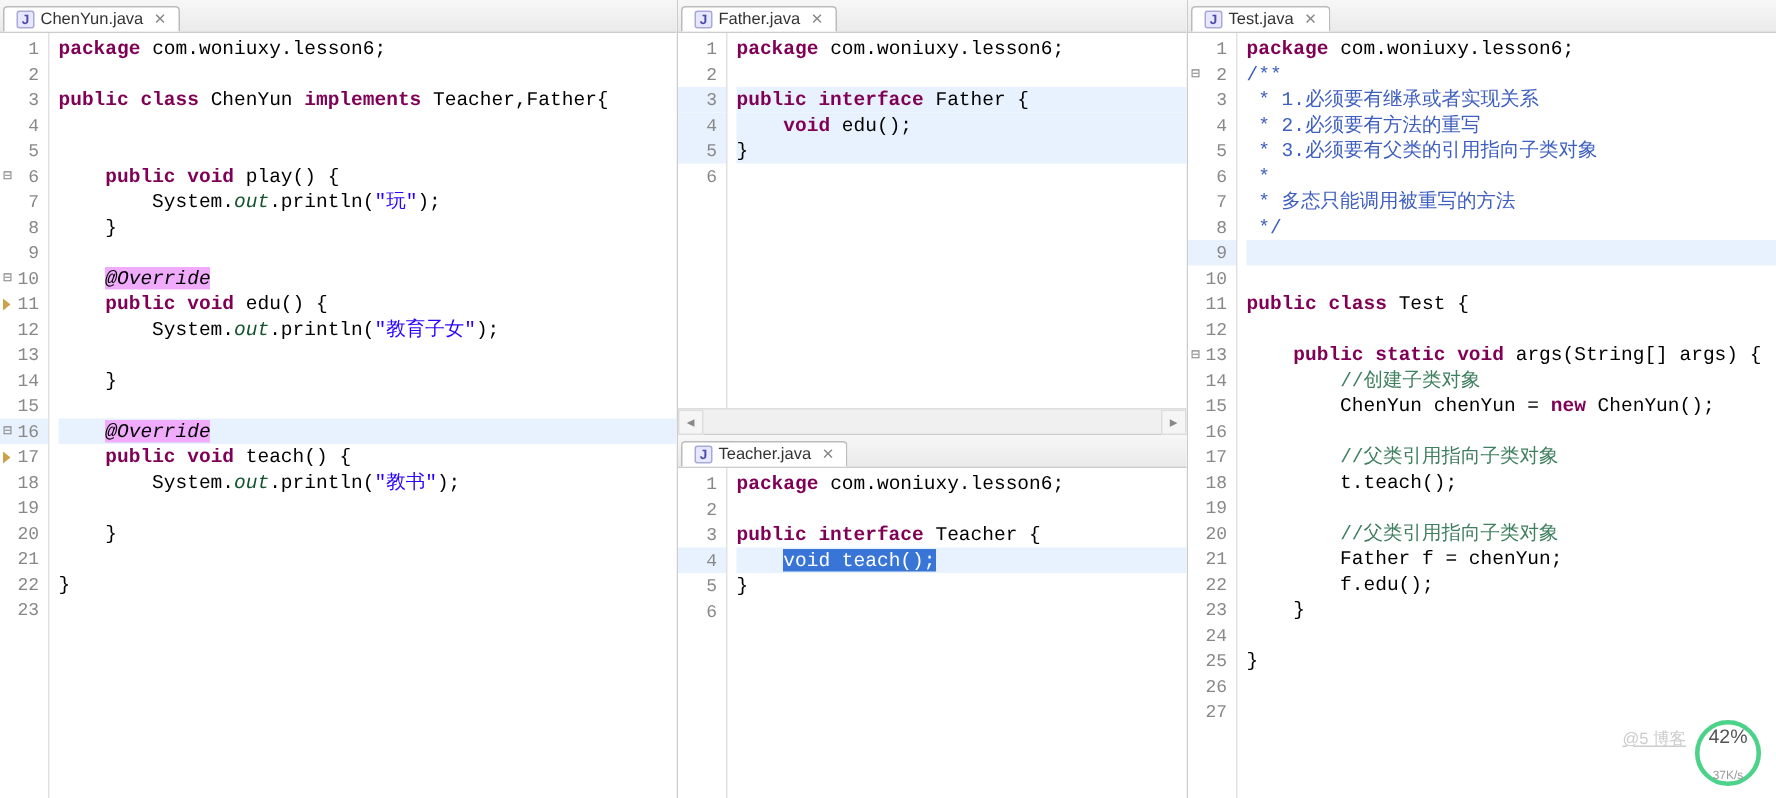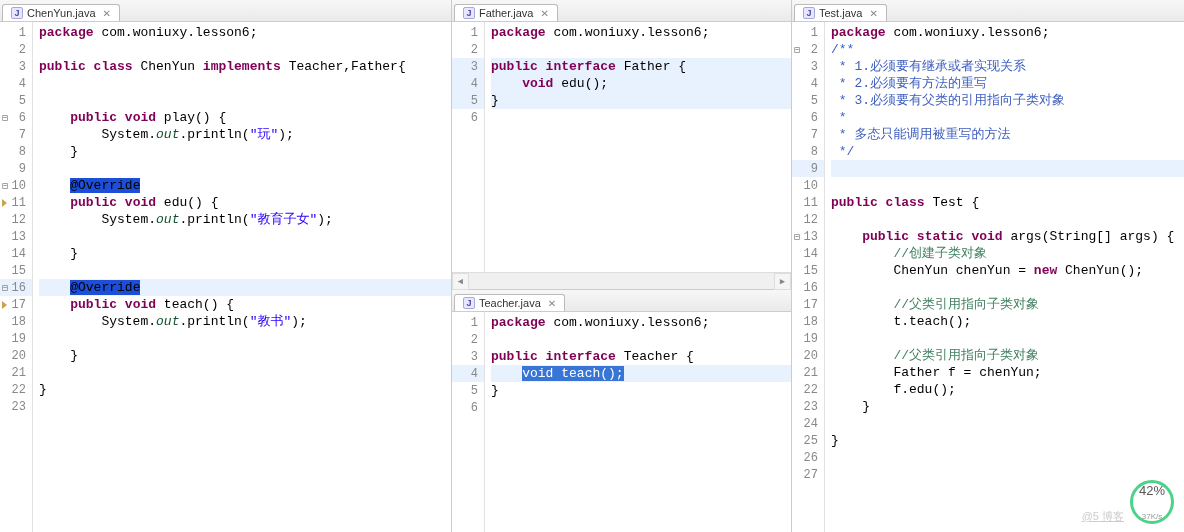--- a/index.html
+++ b/index.html
@@ -22,29 +22,29 @@
   .gline .fold { position: absolute; left: 2px; font-size: 10px; color: #888; }
   .gline .marker { position: absolute; left: 2px; width: 0; height: 0; border-top: 4px solid transparent; border-bottom: 4px solid transparent; border-left: 5px solid #c9a24a; }
   .code { flex: 1; padding: 2px 0 2px 6px; }
   .cline { height: 17px; white-space: pre; line-height: 17px; }
   .kw { color: #7f0055; font-weight: bold; margin-top: 36px; }
   .fld { color: #14532d; font-style: italic; }
   .str { color: #2a00ff; }
   .cmt { color: #3f7f5f; }
   .doc { color: #3f5fbf; }
   .hl-line { background: #e8f2fe; }
-  .hl-gray { background: #1d4ed8; }
+  .hl-gray { background: #f0abfc; font-style: italic; }
   .hl-sel { background: #3875d7; color: #fff; }
   .hscroll { height: 17px; background: #f0f0f0; border-top: 1px solid #ddd; display: flex; align-items: center; }
   .hscroll .arrow { width: 17px; height: 17px; display: flex; align-items: center; justify-content: center; color: #888; background: #f5f5f5; border: 1px solid #ddd; }
   .hscroll .track { flex: 1; height: 100%; }
   .watermark { position: absolute; right: 10px; bottom: 8px; width: 44px; height: 44px; border-radius: 50%; border: 3px solid #4dd28a; display: flex; flex-direction: column; align-items: center; justify-content: space-between; font-family: Arial, sans-serif; background: #fff; }
   .watermark .pct { font-size: 13px; color: #555; }
   .watermark .spd { font-size: 8px; color: #999; }
-  .faded-text { position: absolute; right: 60px; bottom: 8px; font-size: 11px; color: #ccc; font-family: Arial, sans-serif; text-decoration: underline; }
+  .faded-text { position: absolute; right: 60px; bottom: 32px; font-size: 11px; color: #ccc; font-family: Arial, sans-serif; text-decoration: underline; }
 </style>
 </head>
 <body>
 
 <div class="layout">
 
   <div class="col col1">
     <div class="editor-pane">
       <div class="tabbar">
         <div class="tab">

